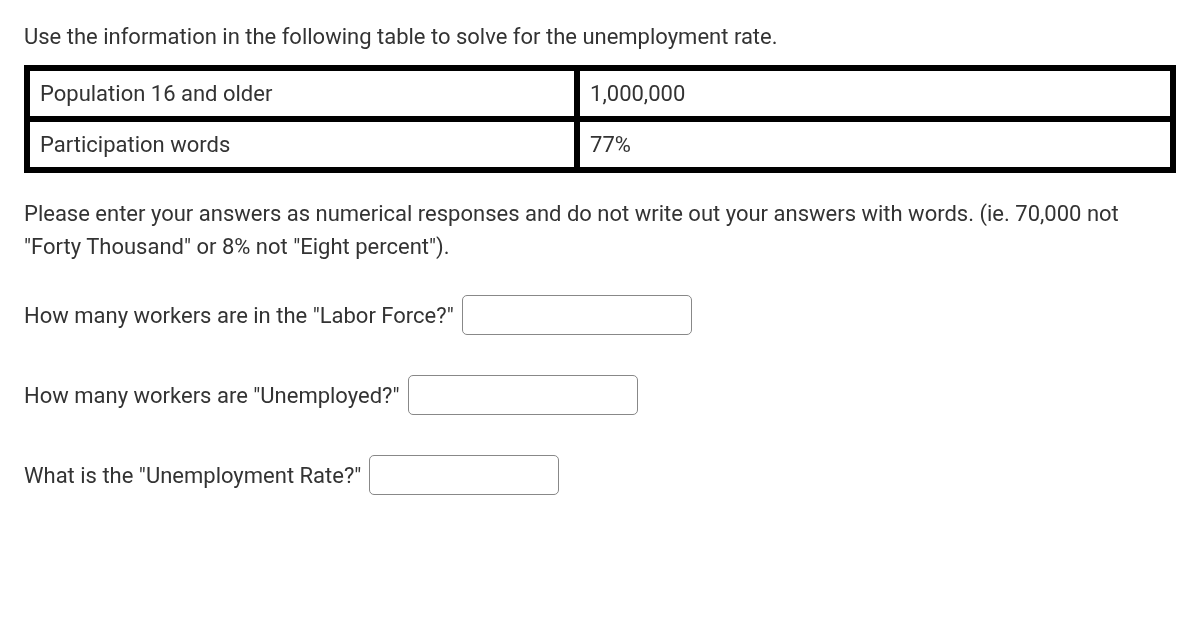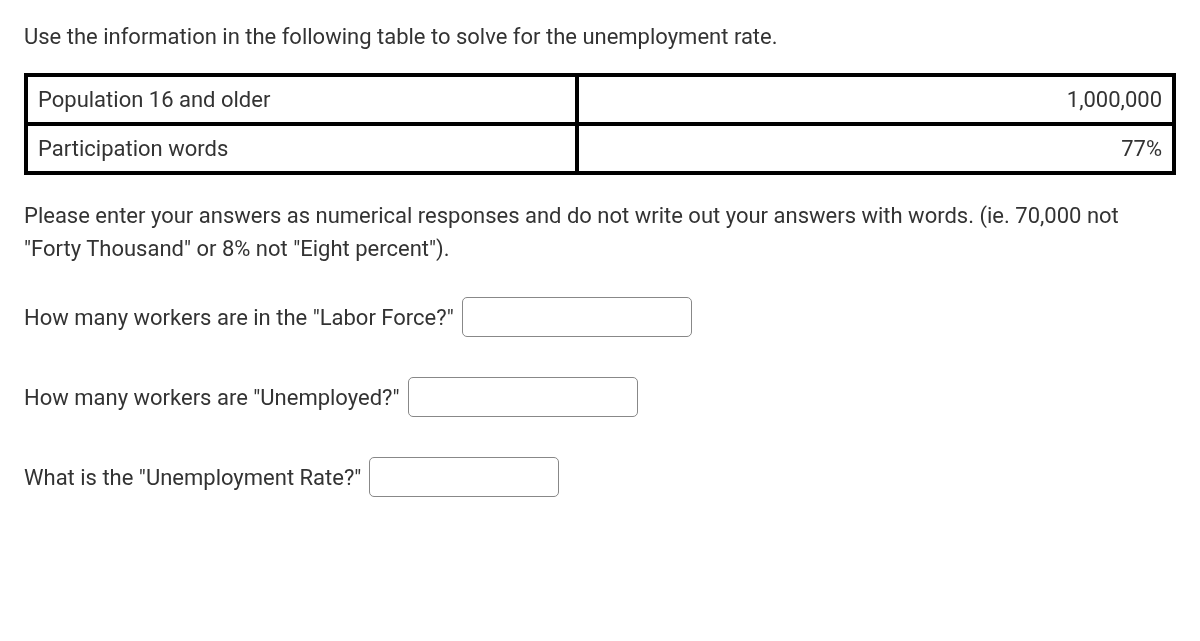--- a/index.html
+++ b/index.html
@@ -8,38 +8,38 @@
   body {
     font-family: -apple-system, BlinkMacSystemFont, "Segoe UI", Roboto, "Helvetica Neue", Arial, sans-serif;
     font-size: 22px;
     color: #333;
     margin: 0;
     padding: 20px 24px;
     background: #fff;
     line-height: 1.5;
   }
   .intro {
-    margin-bottom: 20px;
+    margin-bottom: 12px;
   }
   table.data-table {
     width: 100%;
     border-collapse: collapse;
     margin-bottom: 24px;
   }
   table.data-table td {
-    border: 4px solid #000000;
+    border: 6px solid #000000;
     padding: 6px 10px;
     font-size: 22px;
   }
   table.data-table td.label-cell {
     width: 48%;
     text-align: left;
   }
   table.data-table td.value-cell {
-    text-align: right;
+    text-align: left;
   }
   .instructions {
     margin-bottom: 32px;
   }
   .question-row {
     display: flex;
     align-items: center;
     margin-bottom: 40px;
     gap: 8px;
   }

